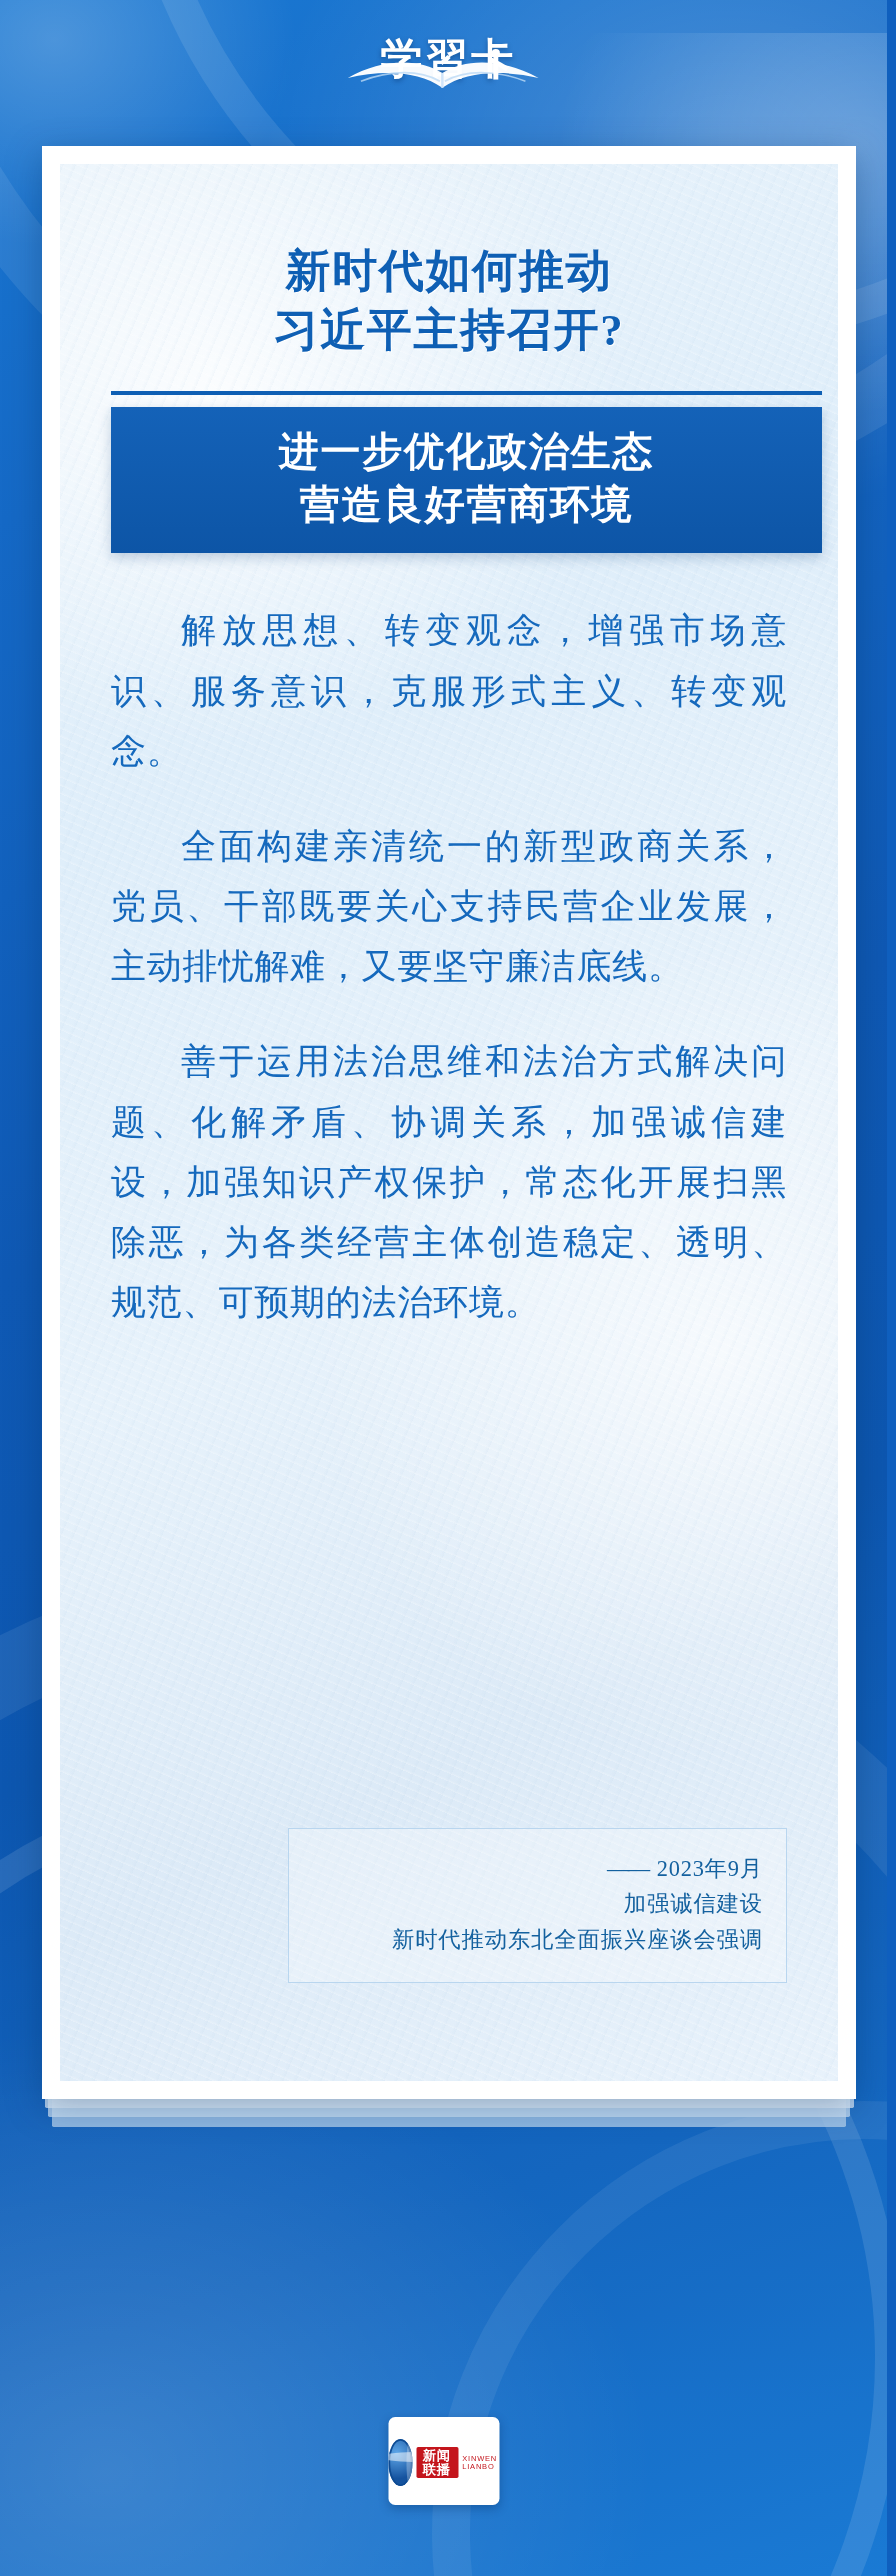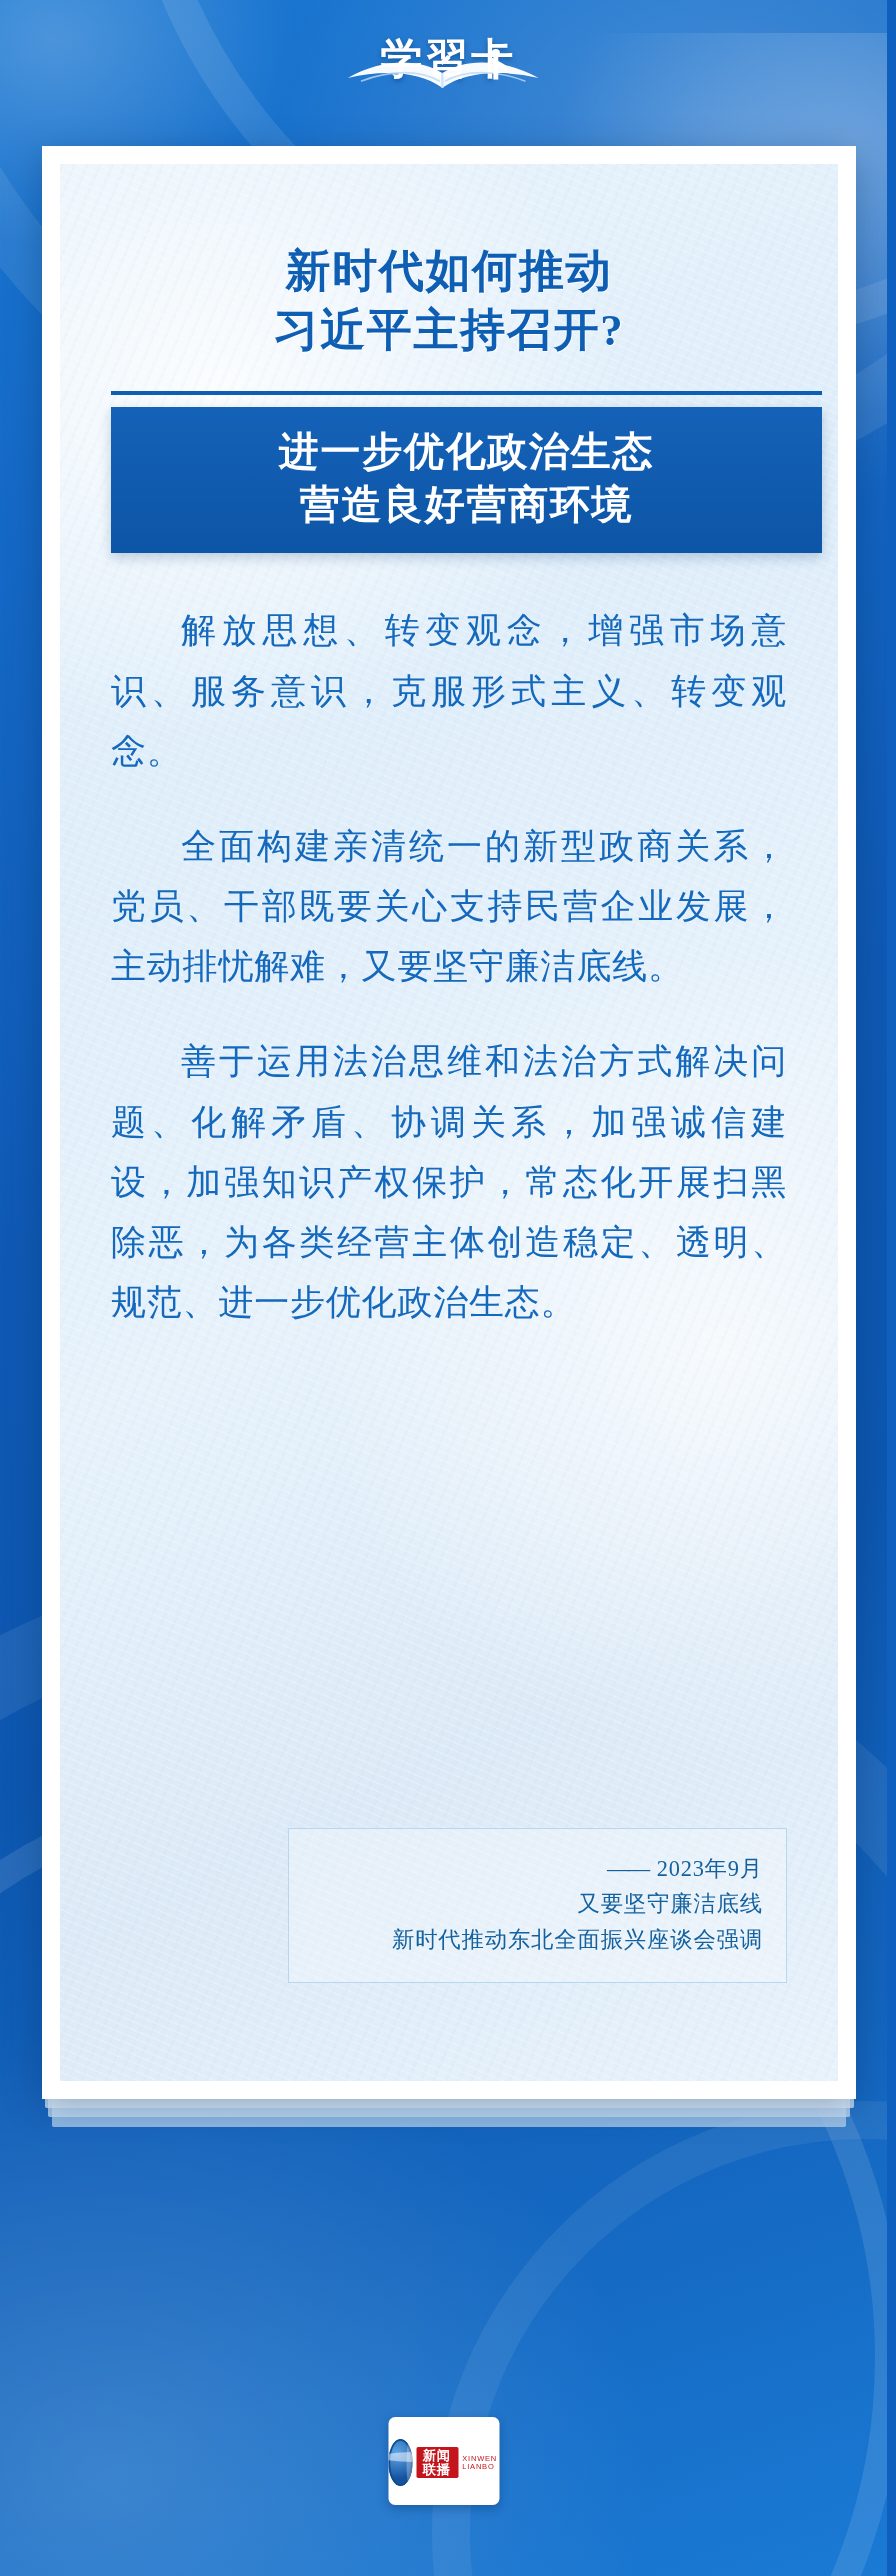--- a/index.html
+++ b/index.html
@@ -313,30 +313,30 @@
         <div class="rule"></div>
 
         <div class="banner">
           <div class="banner-line">进一步优化政治生态</div>
           <div class="banner-line">营造良好营商环境</div>
         </div>
 
         <div class="body-text">
           <p class="para">解放思想、转变观念，增强市场意识、服务意识，克服形式主义、转变观念。</p>
           <p class="para">全面构建亲清统一的新型政商关系，党员、干部既要关心支持民营企业发展，主动排忧解难，又要坚守廉洁底线。</p>
-          <p class="para">善于运用法治思维和法治方式解决问题、化解矛盾、协调关系，加强诚信建设，加强知识产权保护，常态化开展扫黑除恶，为各类经营主体创造稳定、透明、规范、进一步优化政治生态。</p>
+          <p class="para">善于运用法治思维和法治方式解决问题、化解矛盾、协调关系，加强诚信建设，加强知识产权保护，常态化开展扫黑除恶，为各类经营主体创造稳定、透明、规范、可预期的法治环境。</p>
         </div>
 
       </div>
 
       <div class="footer-box">
         <div class="footer-line">
           <span class="dash">——</span><span>2023年9月</span>
         </div>
-        <div class="footer-line">又要坚守廉洁底线</div>
+        <div class="footer-line">加强诚信建设</div>
         <div class="footer-line">新时代推动东北全面振兴座谈会强调</div>
       </div>
     </div>
   </div>
 
   <div class="bottom-logo">
     <div class="globe"></div>
     <div class="cn-label">新闻联播</div>
     <div class="en-label">XINWEN LIANBO</div>
   </div>

